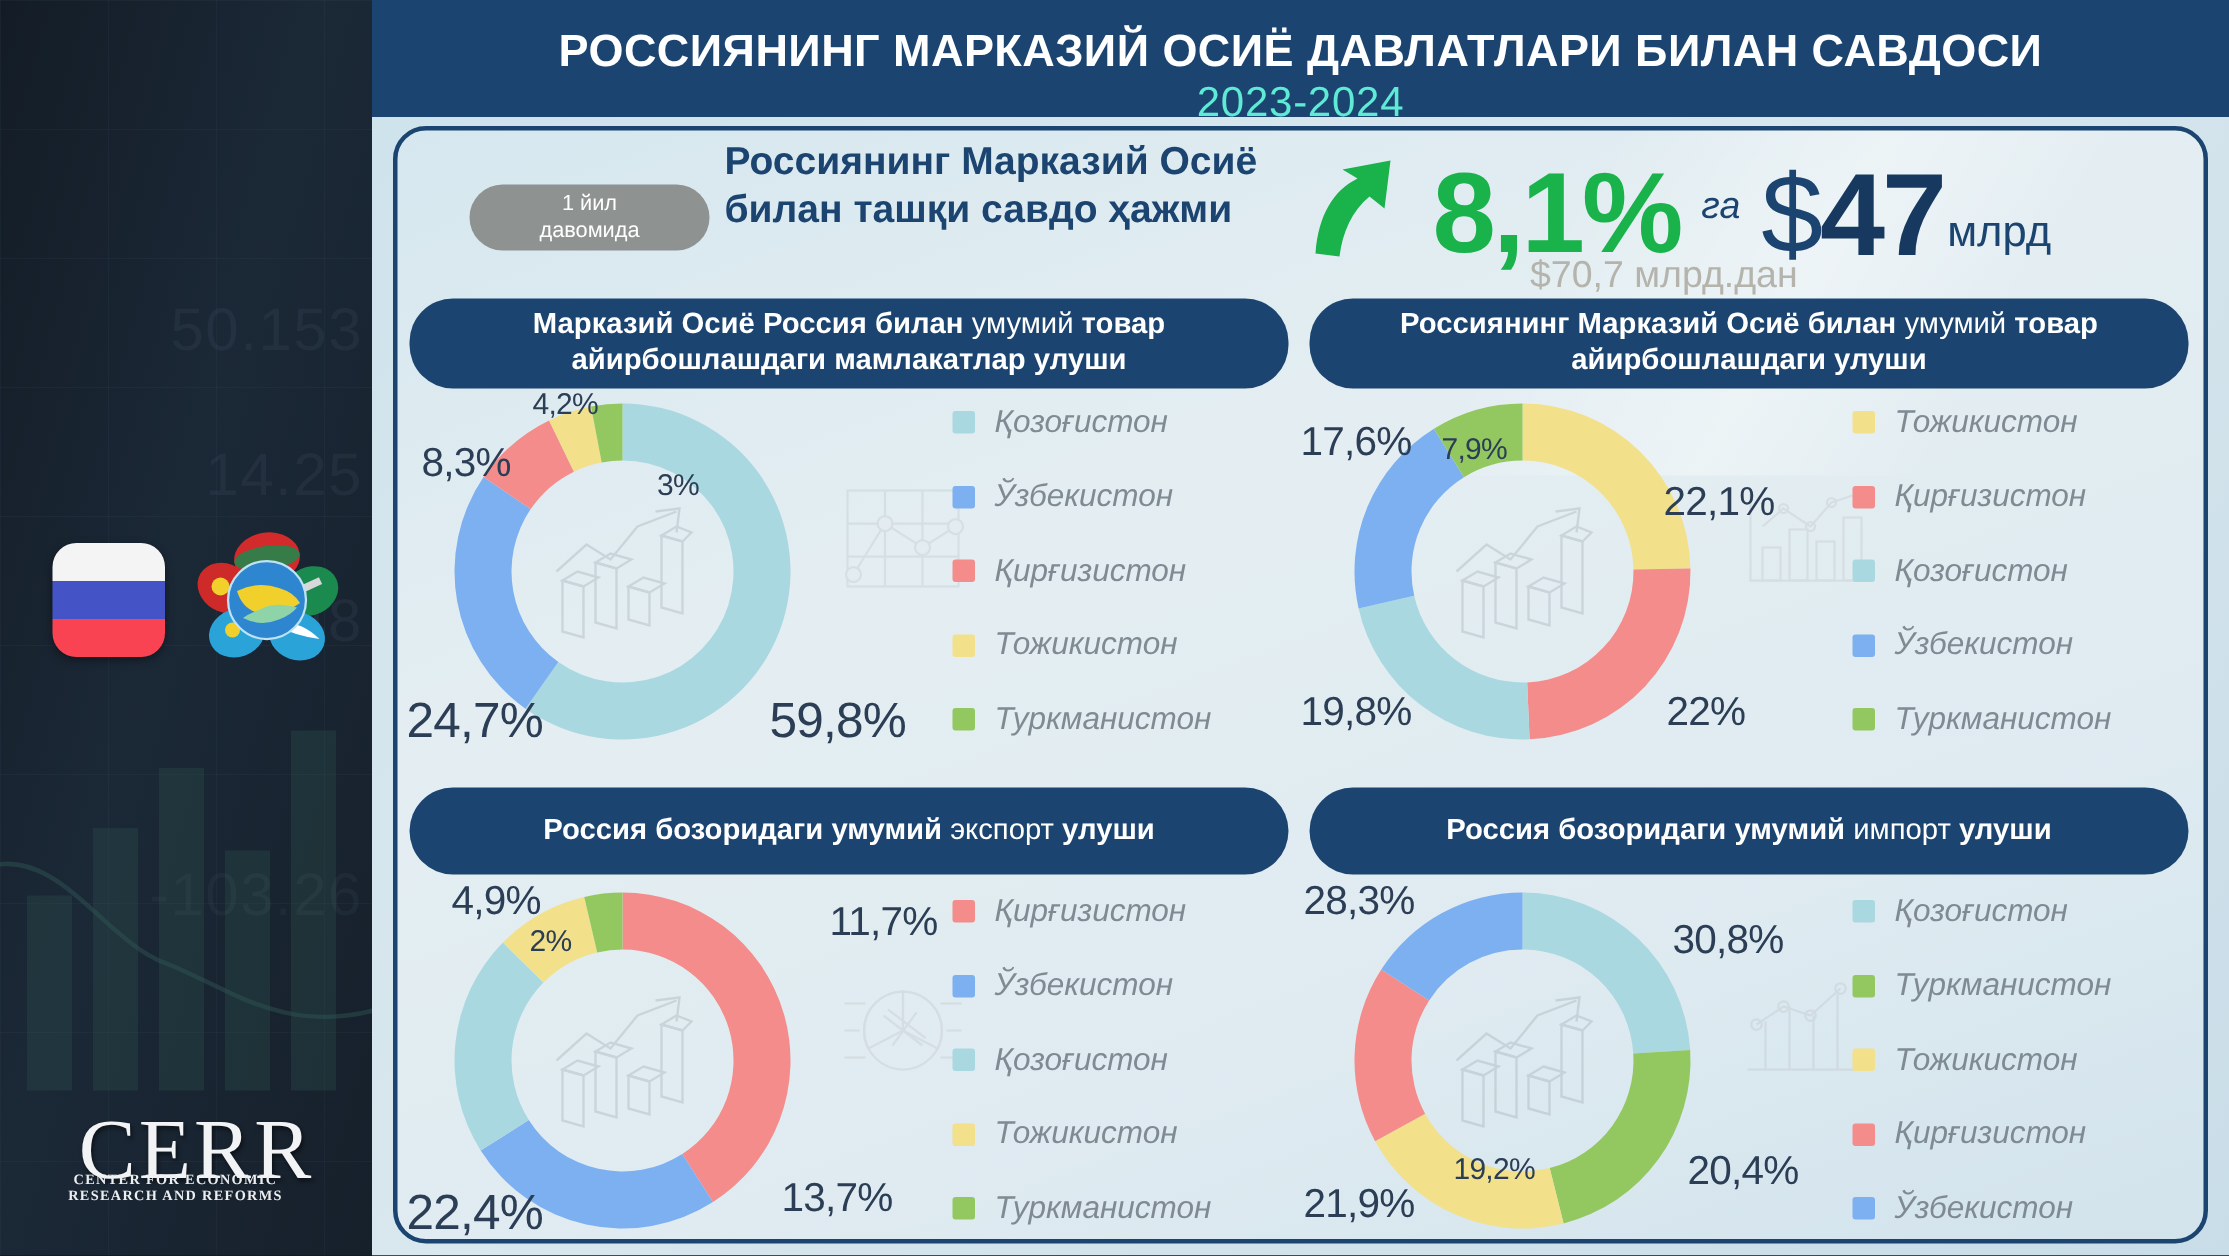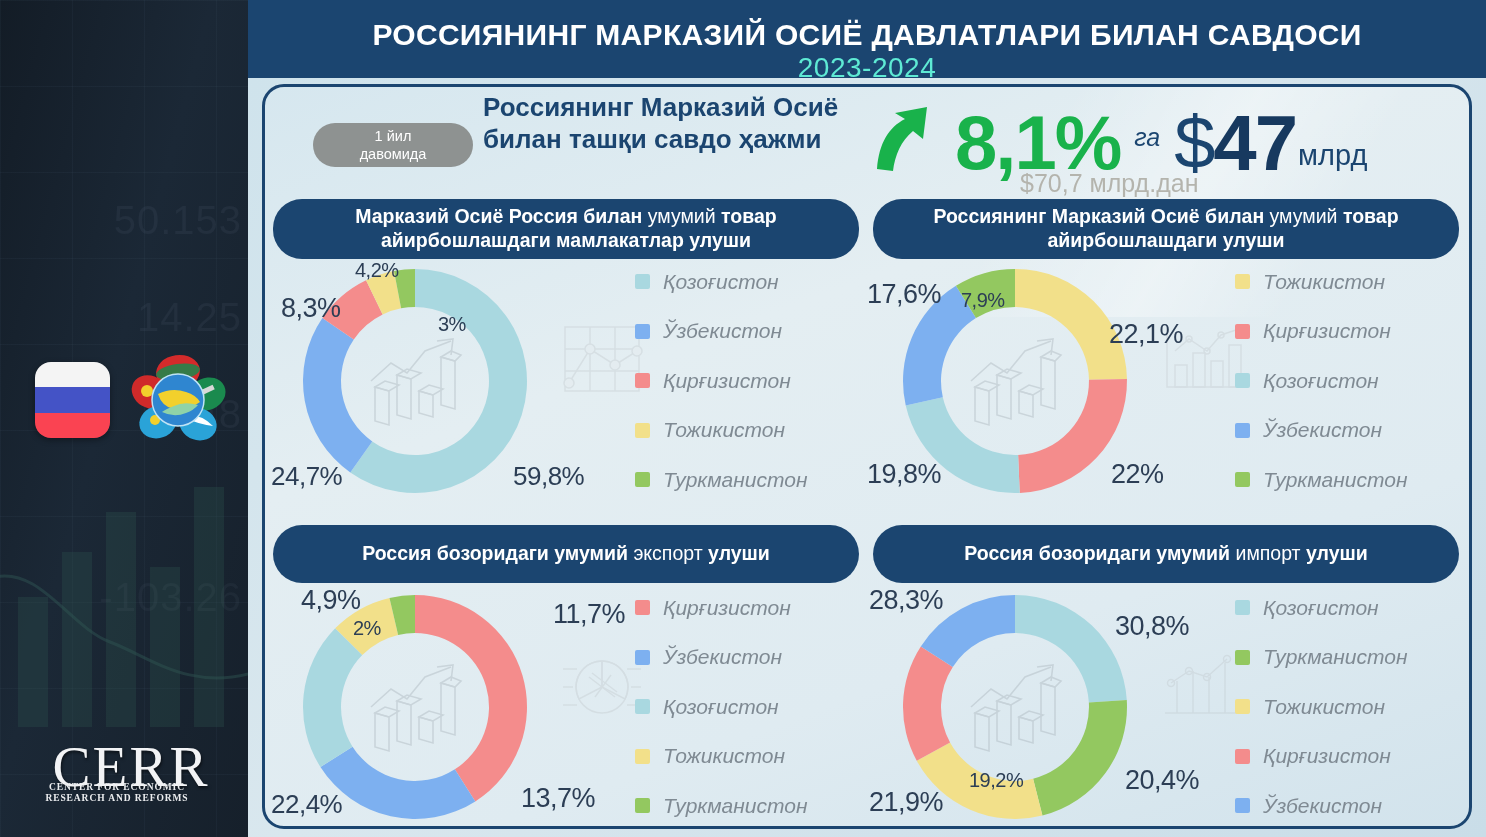--- a/index.html
+++ b/index.html
@@ -141,21 +141,21 @@
   .donut-wrap { position:absolute; left:16px; top:-6px; width:252px; height:252px; }
   .donut-svg { position:absolute; left:0; top:0; }
   .donut-ico { position:absolute; left:78px; top:80px; width:96px; height:92px; opacity:.32; }
   .deco-ico { position:absolute; left:286px; top:60px; width:86px; height:80px; opacity:.30; }
 
   .dlabel {
     position:absolute; font-size:27px; font-weight:normal; color:#2c3e55;
     white-space:nowrap; letter-spacing:-.5px;
   }
   .dlabel.sm { font-size:20px; }
-  .dlabel.xl { font-size:26px; }
+  .dlabel.xl { font-size:33px; }
 
   .legend { position:absolute; right:2px; top:-4px; width:222px; }
   .leg-row { display:flex; align-items:center; height:49.5px; }
   .leg-sw { width:15px; height:15px; border-radius:2px; flex:0 0 15px; }
   .leg-tx {
     margin-left:13px; font-size:21px; font-style:italic; color:#7f8a93;
     white-space:nowrap;
   }
 </style>
 </head>

